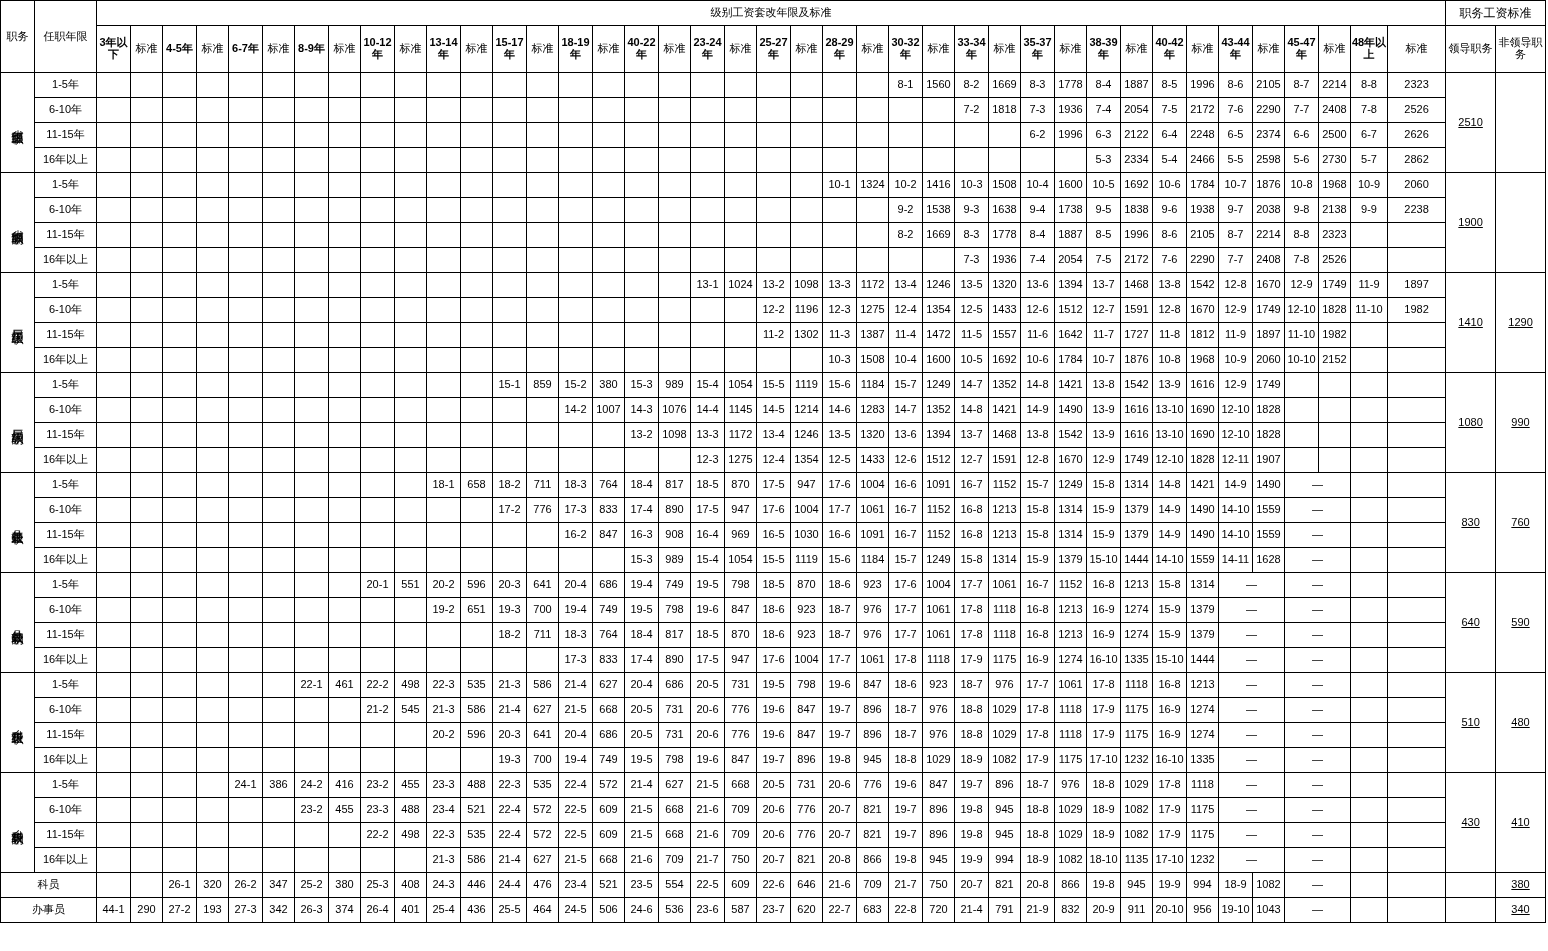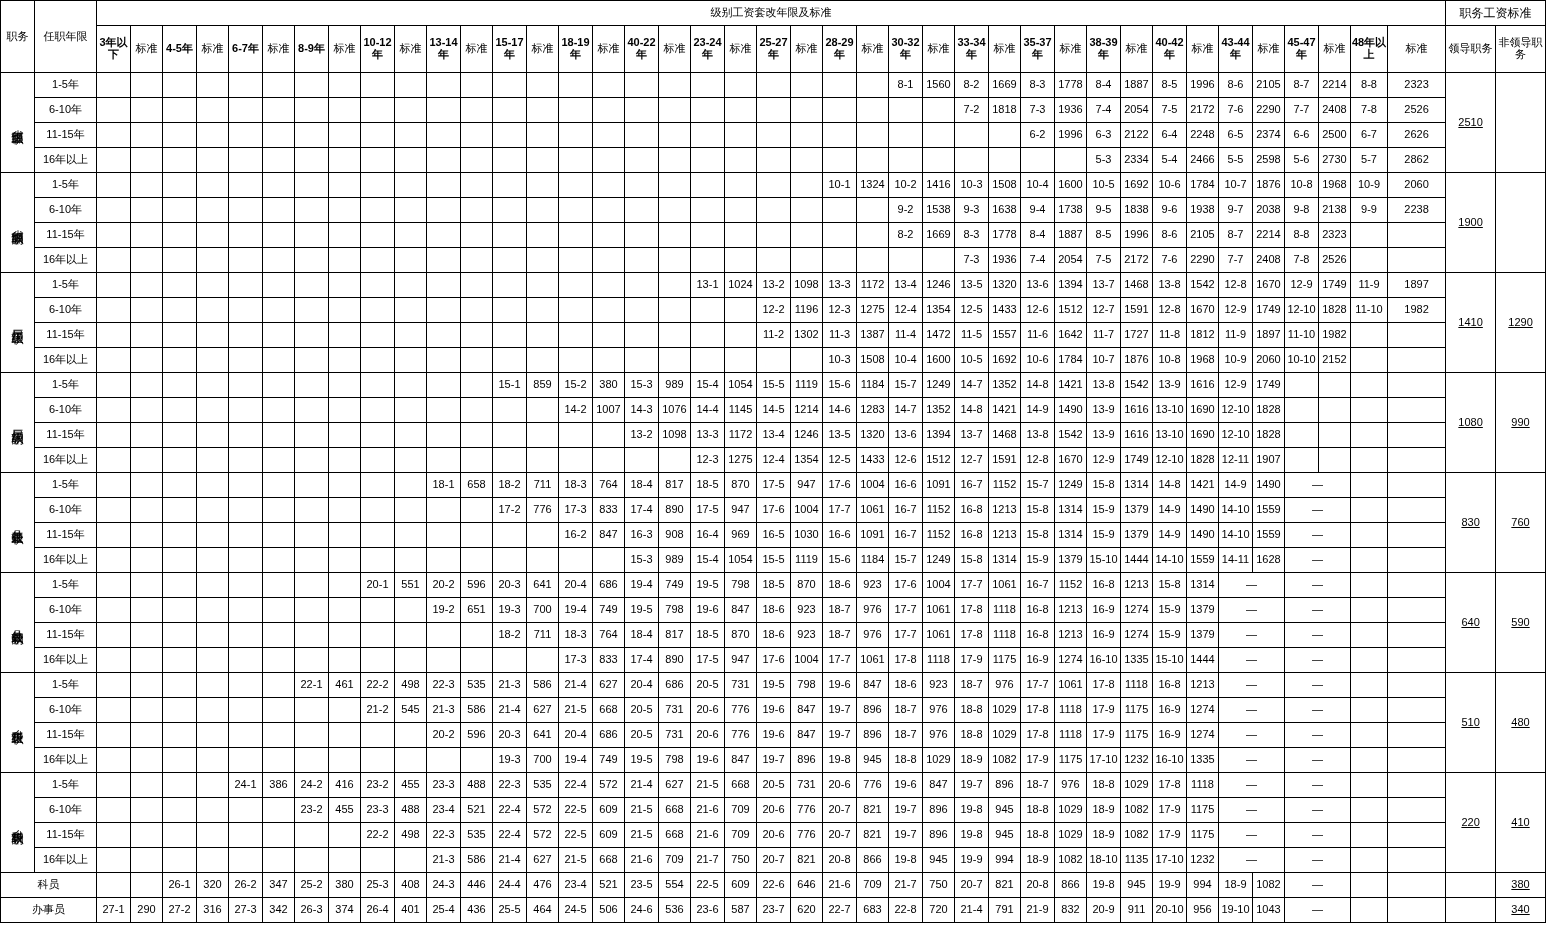--- a/index.html
+++ b/index.html
@@ -1373,21 +1373,21 @@
           <td class="grade">18-7</td>
           <td class="val">976</td>
           <td class="grade">18-8</td>
           <td class="val">1029</td>
           <td class="grade">17-8</td>
           <td class="val">1118</td>
           <td class="dash" colspan="2">—</td>
           <td class="dash" colspan="2">—</td>
           <td class="blank"></td>
           <td class="blank"></td>
-          <td class="stdcol" rowspan="4">220</td>
+          <td class="stdcol" rowspan="4">430</td>
           <td class="stdcol" rowspan="4">410</td>
         </tr>
         <tr>
           <td class="rowlab">6-10年</td>
           <td class="blank"></td>
           <td class="blank"></td>
           <td class="blank"></td>
           <td class="blank"></td>
           <td class="blank"></td>
           <td class="blank"></td>
@@ -1545,24 +1545,24 @@
           <td class="grade">18-9</td>
           <td class="val">1082</td>
           <td class="dash" colspan="2">—</td>
           <td class="blank"></td>
           <td class="blank"></td>
           <td class="stdcol"></td>
           <td class="stdcol">380</td>
         </tr>
         <tr>
           <td class="rowlab" colspan="2">办事员</td>
-          <td class="grade">27-1</td>
+          <td class="grade">44-1</td>
           <td class="val">290</td>
           <td class="grade">27-2</td>
-          <td class="val">316</td>
+          <td class="val">193</td>
           <td class="grade">27-3</td>
           <td class="val">342</td>
           <td class="grade">26-3</td>
           <td class="val">374</td>
           <td class="grade">26-4</td>
           <td class="val">401</td>
           <td class="grade">25-4</td>
           <td class="val">436</td>
           <td class="grade">25-5</td>
           <td class="val">464</td>

